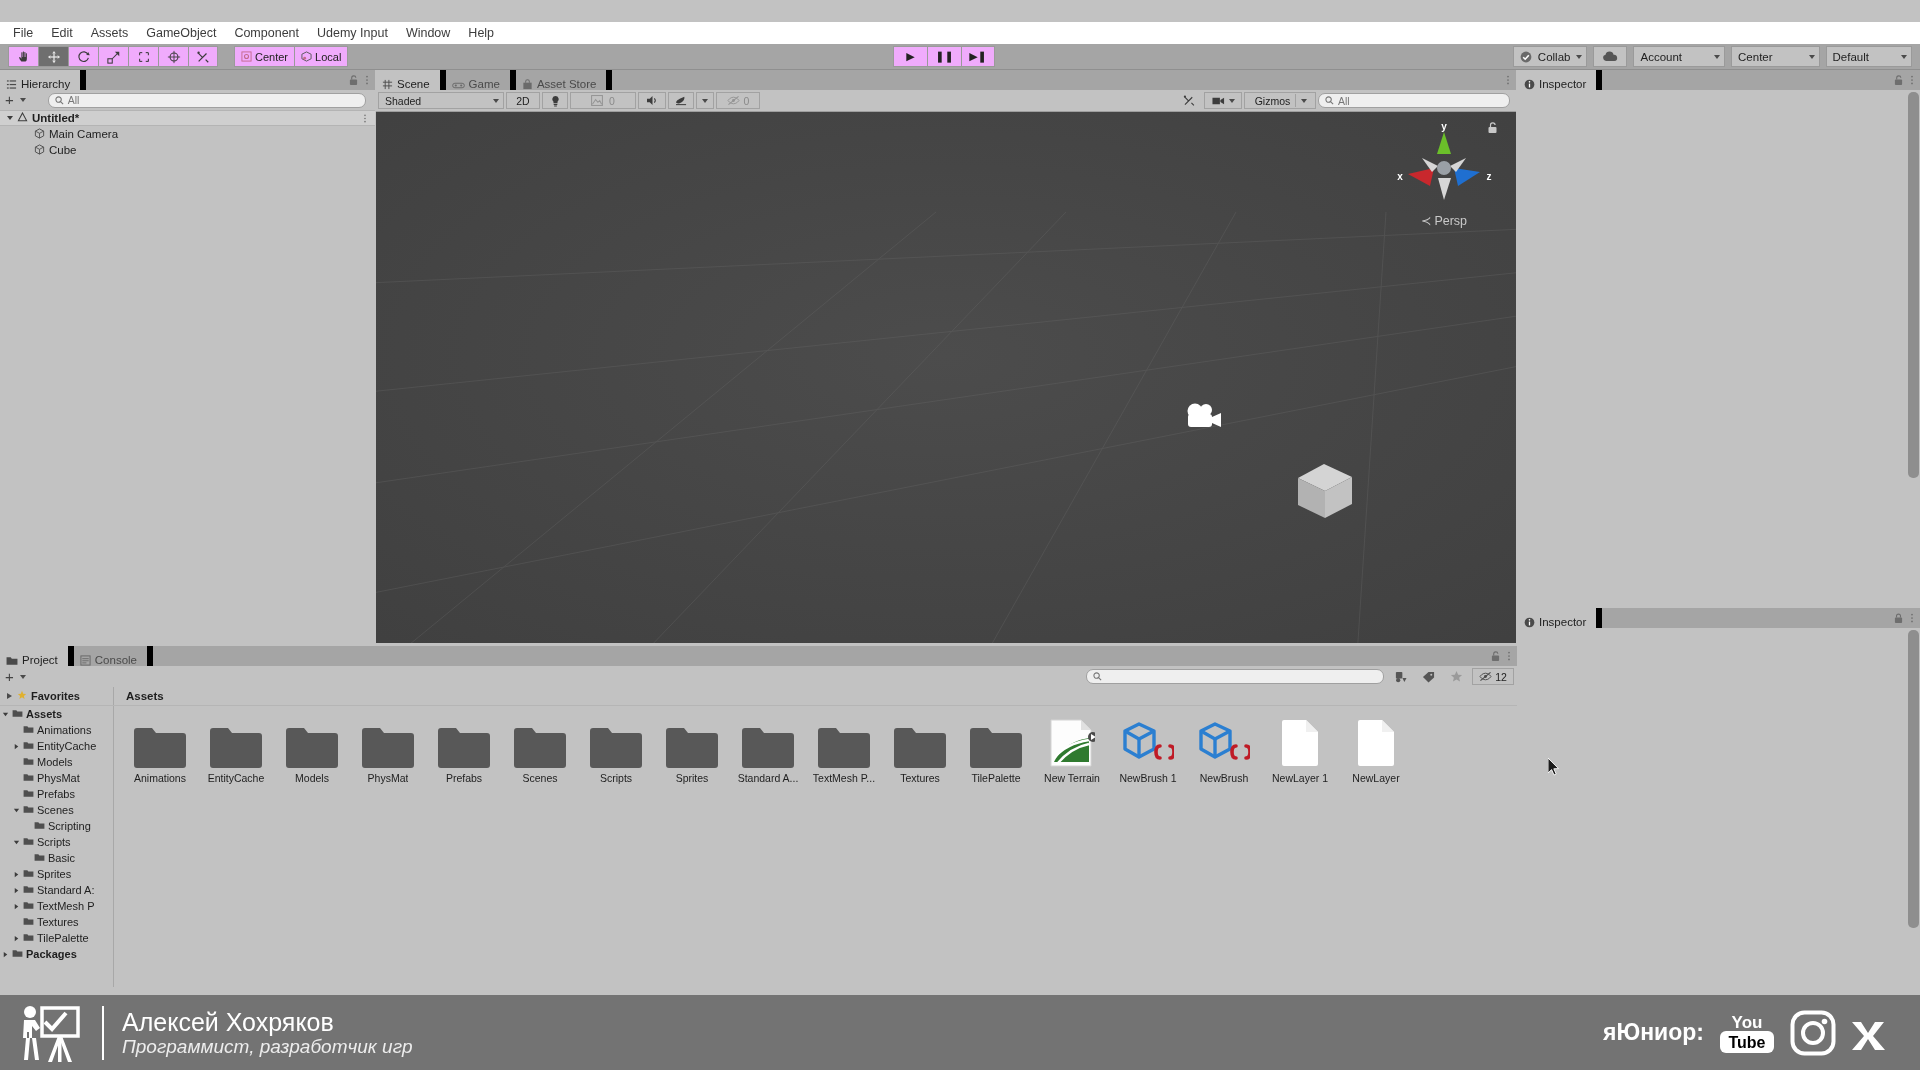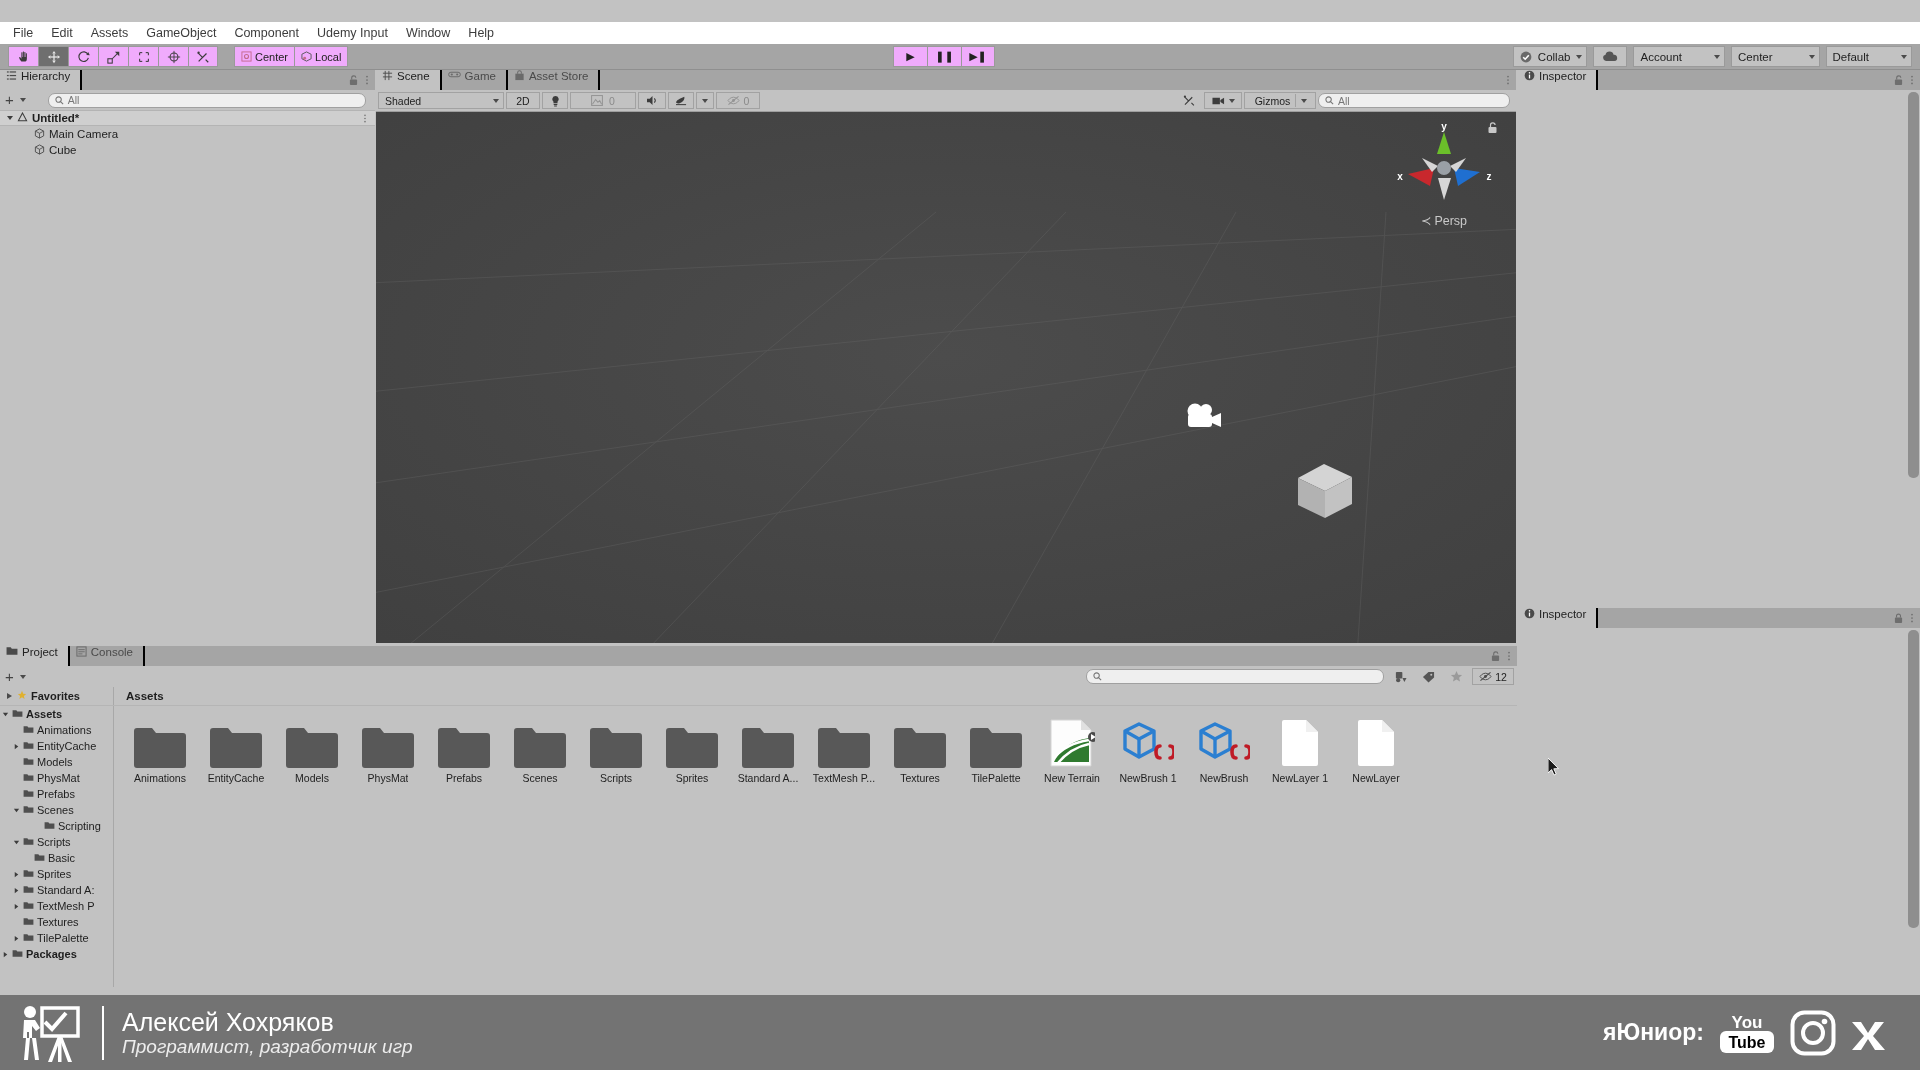--- a/index.html
+++ b/index.html
@@ -65,23 +65,23 @@
   }
   .caret { width: 0; height: 0; border-left: 3.5px solid transparent; border-right: 3.5px solid transparent; border-top: 4px solid #4a4a4a; }
 
   
   .panel { position: absolute; background: #c2c2c2; }
   .panel-tabrow {
     height: 20px; background: #a5a5a5;
     display: flex; align-items: stretch; position: relative;
   }
   .ptab {
-    display: flex; align-items: flex-start; gap: 4px;
+    display: flex; align-items: flex-end; gap: 4px;
     padding: 0 10px 0 6px; font-size: 11.5px; color: #4a4a4a;
-    background: #a5a5a5; border-right: 2px solid #000000;
+    background: #a5a5a5; border-right: 6px solid #000000;
   }
   .ptab.active { background: #c2c2c2; color: #222; }
   .tabrow-right { position: absolute; right: 2px; top: 0; height: 20px; display: flex; align-items: center; gap: 7px; padding-right: 4px; }
 
   .panel-toolbar { height: 20px; background: #c2c2c2; display: flex; align-items: center; padding: 0 3px; gap: 4px; }
   .srch {
     height: 15px; background: #efefef; border: 1px solid #a0a0a0; border-radius: 7px;
     display: flex; align-items: center; padding: 0 6px; gap: 4px;
     font-size: 10.5px; color: #777;
   }
@@ -725,21 +725,21 @@
           </div>
           <div class="t-row" style="padding-left: 13px;">
             <span style="width: 10px;"><svg width="7" height="7" viewBox="0 0 8 8">
                 <polygon points="1,2 7,2 4,6" fill="#3c3c3c"></polygon>
               </svg></span>
             <span style="margin-right: 3px;"><svg width="11" height="9" viewBox="0 0 13 11">
                 <path d="M0.5 1.5h4.6l1.2 1.6h6.2v6.4H0.5z" fill="#4f4f4f"></path>
               </svg></span>
             <span>Scenes</span>
           </div>
-          <div class="t-row" style="padding-left: 34px;">
+          <div class="t-row" style="padding-left: 24px;">
             <span style="width: 10px;"></span>
             <span style="margin-right: 3px;"><svg width="11" height="9" viewBox="0 0 13 11">
                 <path d="M0.5 1.5h4.6l1.2 1.6h6.2v6.4H0.5z" fill="#4f4f4f"></path>
               </svg></span>
             <span>Scripting</span>
           </div>
           <div class="t-row" style="padding-left: 13px;">
             <span style="width: 10px;"><svg width="7" height="7" viewBox="0 0 8 8">
                 <polygon points="1,2 7,2 4,6" fill="#3c3c3c"></polygon>
               </svg></span>

